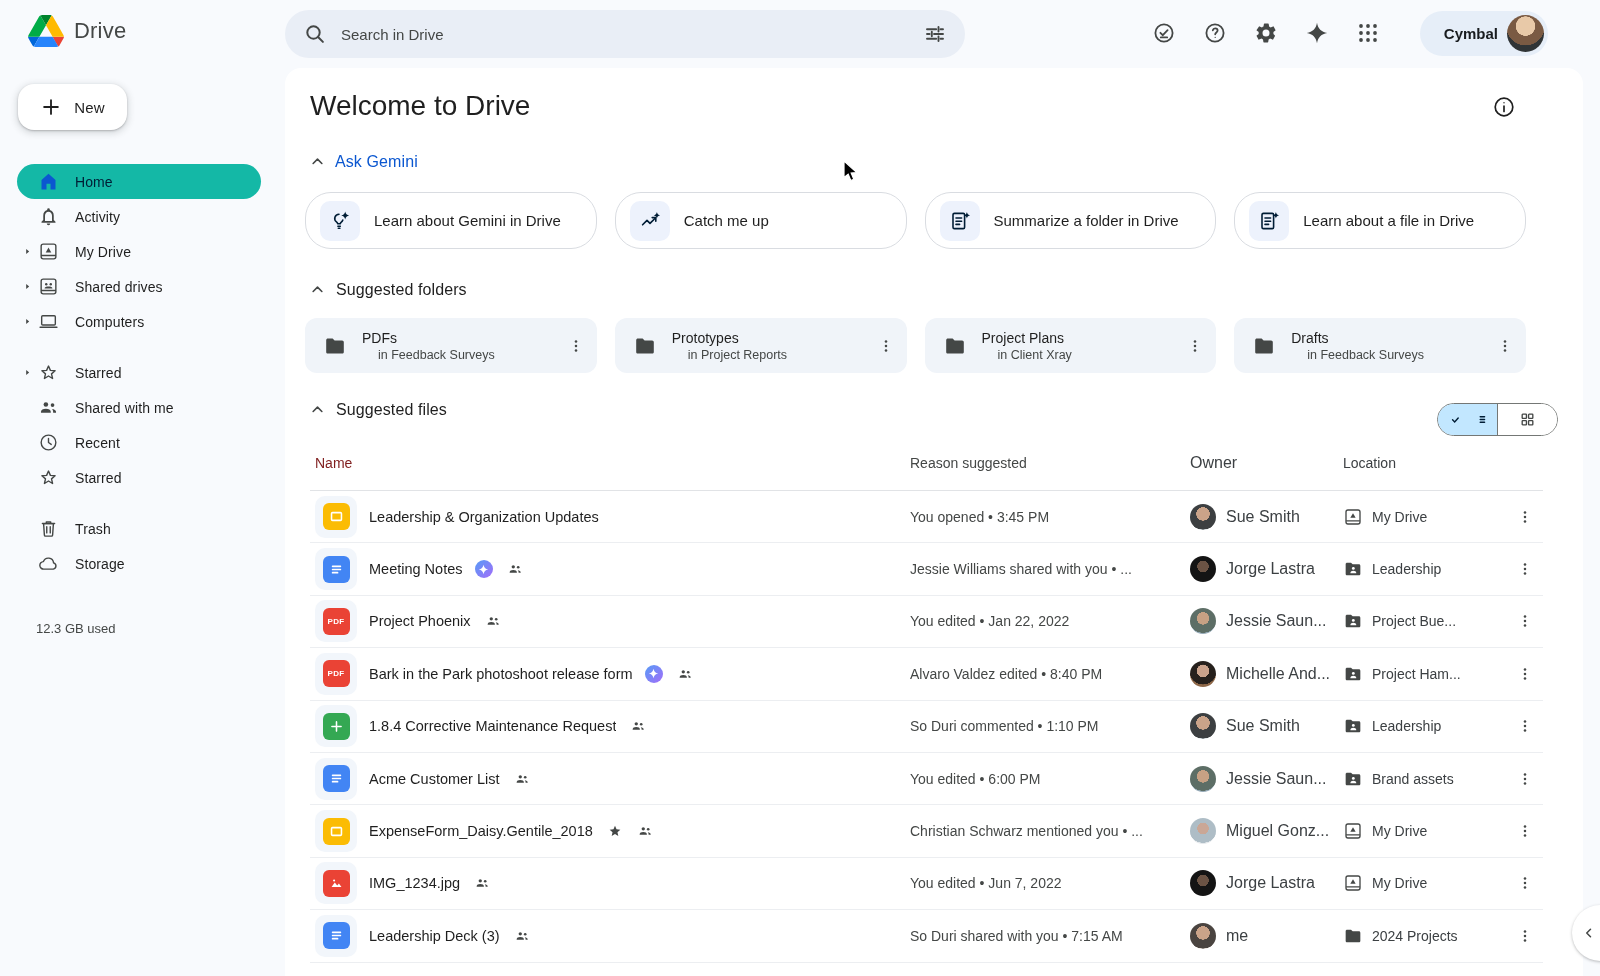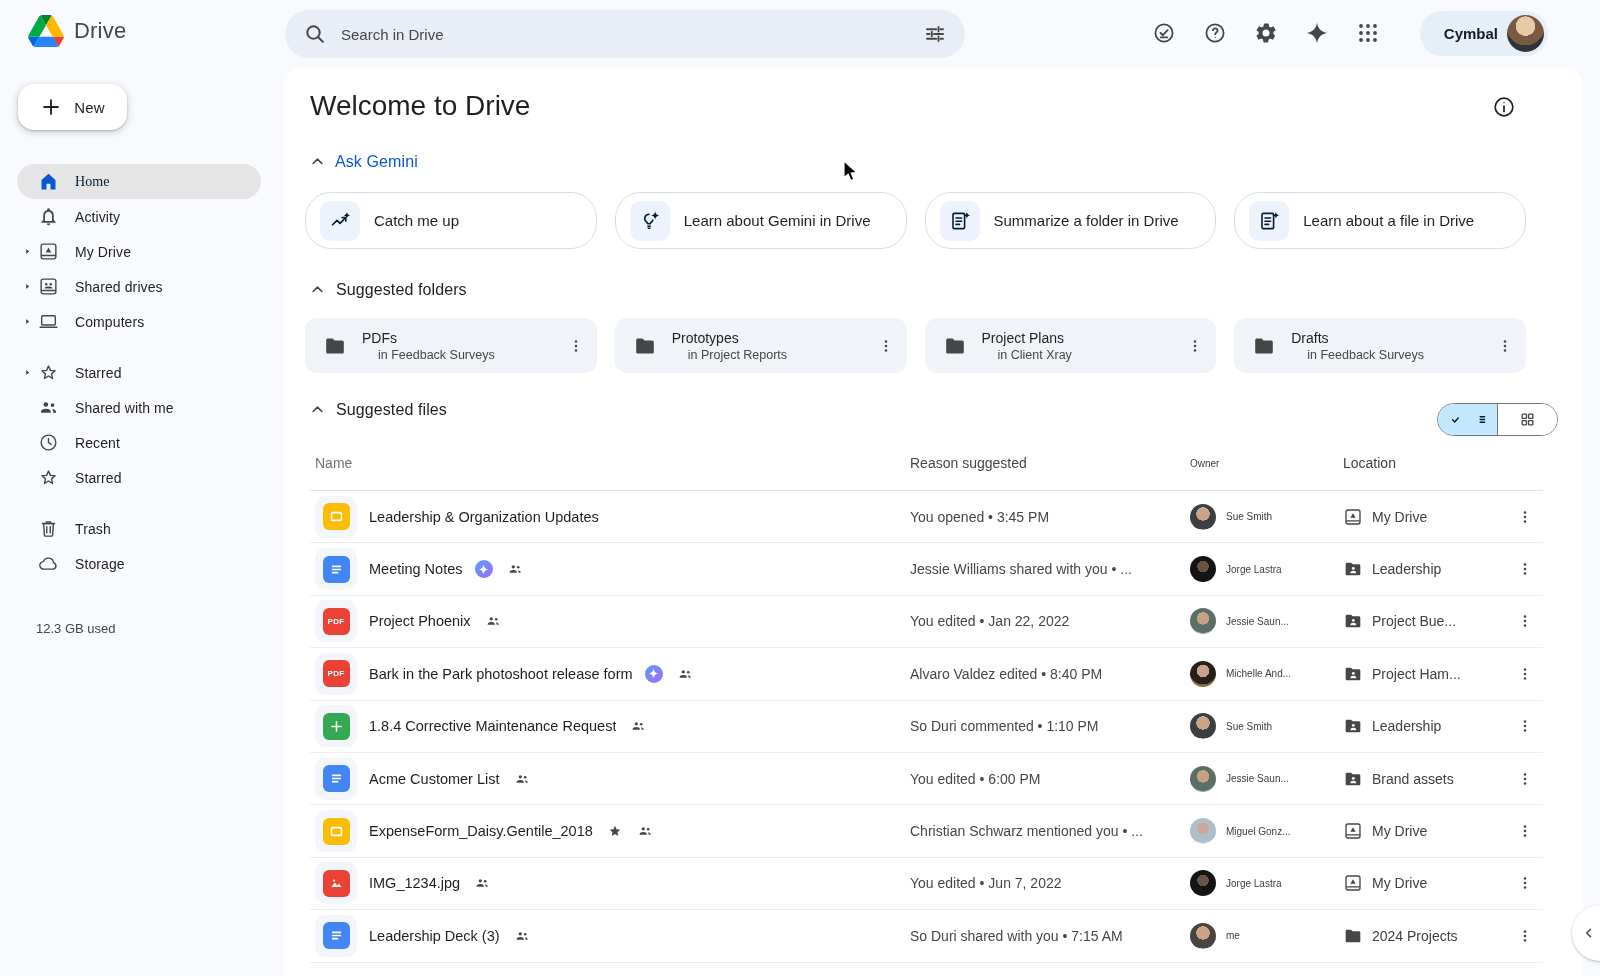--- a/index.html
+++ b/index.html
@@ -31,21 +31,21 @@
   .av-me    { background:radial-gradient(circle at 50% 38%, #caa389 0 32%, #4a4440 33% 75%, #e0d6cc 76%); }
 
   
   .sidebar { position:absolute; left:0; top:68px; width:285px; height:908px; }
   .new-btn { position:absolute; left:18px; top:16px; width:109px; height:46px; background:#fff; border-radius:16px; box-shadow:0 1px 2px rgba(60,64,67,.3), 0 2px 6px 2px rgba(60,64,67,.15); display:flex; align-items:center; justify-content:center; gap:12px; cursor:pointer; }
   .new-btn .plus { width:22px; height:22px; color:#1f1f1f; }
   .new-btn .plus svg { width:100%; height:100%; }
   .new-label { font-size:15px; font-weight:500; letter-spacing:.2px; }
   .nav { position:absolute; left:17px; top:96px; width:244px; }
   .nav-item { position:relative; height:35px; border-radius:17.5px; display:flex; align-items:center; cursor:pointer; }
-  .nav-item.active { background:#e5e5e5;font-family:Liberation Serif, serif; }
+  .nav-item.active { background:#14b8a6; }
   .nav-item .caret { position:absolute; left:5px; width:11px; height:11px; color:#444746; display:flex; }
   .nav-item .caret svg { width:100%; height:100%; }
   .nav-ic { position:absolute; left:21px; width:21px; height:21px; color:#444746; display:flex; }
   .nav-ic svg { width:100%; height:100%; }
   .nav-item.active .nav-ic { color:#0b57d0; }
   .nav-label { margin-left:58px; font-size:14px; color:#1f1f1f; letter-spacing:.1px; }
   .nav-item.active .nav-label { color:#001d35; font-weight:500; }
   .nav-gap { height:16px; }
   .storage-text { position:absolute; left:36px; top:553px; font-size:13px; color:#444746; }
 
@@ -81,25 +81,25 @@
   .dots svg { width:100%; height:100%; }
 
   .view-toggle { position:absolute; left:1152px; top:335px; width:121px; height:33px; border:1px solid #747775; border-radius:17px; display:flex; overflow:hidden; cursor:pointer; }
   .vt-seg { flex:1; display:flex; align-items:center; justify-content:center; gap:4px; color:#001d35; }
   .vt-seg.sel { background:#C2E7FF; }
   .vt-seg + .vt-seg { border-left:1px solid #747775; background:#fff; color:#444746; }
   .vt-seg svg { width:17px; height:17px; }
 
   .table { position:absolute; left:25px; top:368px; width:1233px; }
   .thead { display:flex; align-items:center; height:55px; border-bottom:1px solid #e1e3e6; }
-  .th { font-size:14px; color:#737373; }
+  .th { font-size:14px; color:#7f1d1d; }
   .trow { display:flex; align-items:center; height:52.4px; border-bottom:1px solid #eceef1; cursor:pointer; }
   .c-name { width:600px; display:flex; align-items:center; gap:12px; padding-left:5px; }
   .c-reason { width:280px; font-size:14px; color:#444746; white-space:nowrap; overflow:hidden; }
-  .c-owner { width:153px; display:flex; align-items:center; gap:10px; font-size:10px; color:#3c4043; white-space:nowrap; overflow:hidden; }
+  .c-owner { width:153px; display:flex; align-items:center; gap:10px; font-size:16px; color:#3c4043; white-space:nowrap; overflow:hidden; }
   .c-loc { width:164px; display:flex; align-items:center; gap:9px; font-size:14px; color:#3c4043; white-space:nowrap; overflow:hidden; }
   .c-menu { width:36px; display:flex; justify-content:center; }
   .thead .c-name { padding-left:5px; }
   .fic-bg { width:42px; height:42px; border-radius:10px; background:#F2F6FB; display:flex; align-items:center; justify-content:center; flex:none; }
   .fic { width:27px; height:27px; border-radius:6px; display:flex; align-items:center; justify-content:center; color:#fff; }
   .fic svg { width:17px; height:17px; }
   .fic.pdf { font-size:8px; font-weight:bold; letter-spacing:.3px; font-family:"Liberation Sans",sans-serif; }
   .file-name { font-size:14.5px; color:#1f1f1f; white-space:nowrap; overflow:hidden; }
   .badge { display:flex; margin-left:2px; flex:none; }
   .badge.star svg, .badge.shared svg { width:16px; height:16px; color:#444746; }
@@ -348,36 +348,36 @@
           <svg viewBox="0 0 24 24" fill="none" stroke="currentColor" stroke-width="2" stroke-linecap="round" stroke-linejoin="round">
             <path d="m6.5 14.5 5.5-5.5 5.5 5.5"></path>
           </svg>
         </span>
       <span class="sec-label blue">Ask Gemini</span>
     </div>
     <div class="gemini-cards" id="gemini-cards">
         <div class="gcard">
           <span class="gcard-ic">
             <svg viewBox="0 0 24 24" fill="none" stroke="currentColor" stroke-width="1.6" stroke-linecap="round" stroke-linejoin="round">
+              <path d="M11 5.2a4.3 4.3 0 0 0-2.3 7.9c.55.4.95 1 .95 1.7h2.7c0-.7.4-1.3.95-1.7a4.35 4.35 0 0 0 1.5-2.1"></path>
+              <path d="M9.9 17.2h2.4M10.3 19.3h1.6"></path>
+              <path fill="currentColor" stroke="none" d="M17.2 2.6c.35 2.3 1.75 3.7 4 4-2.25.35-3.65 1.75-4 4-.35-2.25-1.75-3.65-4-4 2.25-.3 3.65-1.7 4-4z"></path>
+            </svg>
+          </span>
+          <span class="gcard-label">Learn about Gemini in Drive</span>
+        </div>
+        <div class="gcard">
+          <span class="gcard-ic">
+            <svg viewBox="0 0 24 24" fill="none" stroke="currentColor" stroke-width="1.6" stroke-linecap="round" stroke-linejoin="round">
               <path d="m4.6 15.8 4.4-4.4 3 3 5.2-5.2"></path>
               <path d="M14.2 8.6h3.6v3.6" fill="none"></path>
               <path fill="currentColor" stroke="none" d="M18.9 2.9c.3 1.9 1.45 3.05 3.3 3.3-1.85.3-3 1.45-3.3 3.3-.3-1.85-1.45-3-3.3-3.3 1.85-.25 3-1.4 3.3-3.3z"></path>
             </svg>
           </span>
           <span class="gcard-label">Catch me up</span>
-        </div>
-        <div class="gcard">
-          <span class="gcard-ic">
-            <svg viewBox="0 0 24 24" fill="none" stroke="currentColor" stroke-width="1.6" stroke-linecap="round" stroke-linejoin="round">
-              <path d="M11 5.2a4.3 4.3 0 0 0-2.3 7.9c.55.4.95 1 .95 1.7h2.7c0-.7.4-1.3.95-1.7a4.35 4.35 0 0 0 1.5-2.1"></path>
-              <path d="M9.9 17.2h2.4M10.3 19.3h1.6"></path>
-              <path fill="currentColor" stroke="none" d="M17.2 2.6c.35 2.3 1.75 3.7 4 4-2.25.35-3.65 1.75-4 4-.35-2.25-1.75-3.65-4-4 2.25-.3 3.65-1.7 4-4z"></path>
-            </svg>
-          </span>
-          <span class="gcard-label">Learn about Gemini in Drive</span>
         </div>
         <div class="gcard">
           <span class="gcard-ic">
             <svg viewBox="0 0 24 24" fill="none" stroke="currentColor" stroke-width="1.6" stroke-linecap="round" stroke-linejoin="round">
               <rect x="5" y="4.4" width="11.6" height="15.2" rx="1.4"></rect>
               <path d="M8 9h5.6M8 12.2h5.6M8 15.4h3.6"></path>
               <path fill="currentColor" stroke="none" d="M18.9 2.9c.3 1.9 1.45 3.05 3.3 3.3-1.85.3-3 1.45-3.3 3.3-.3-1.85-1.45-3-3.3-3.3 1.85-.25 3-1.4 3.3-3.3z"></path>
             </svg>
           </span>
           <span class="gcard-label">Summarize a folder in Drive</span>

